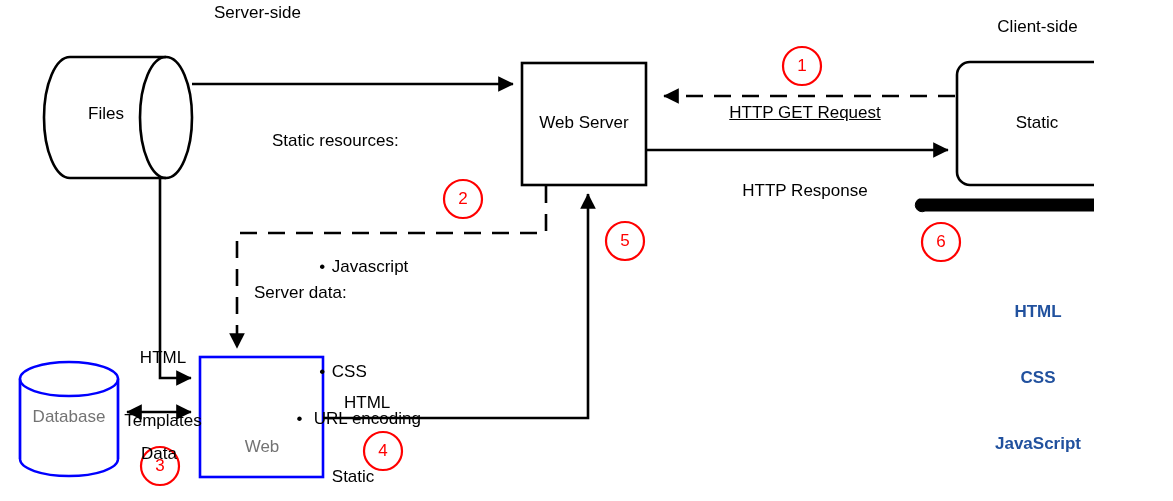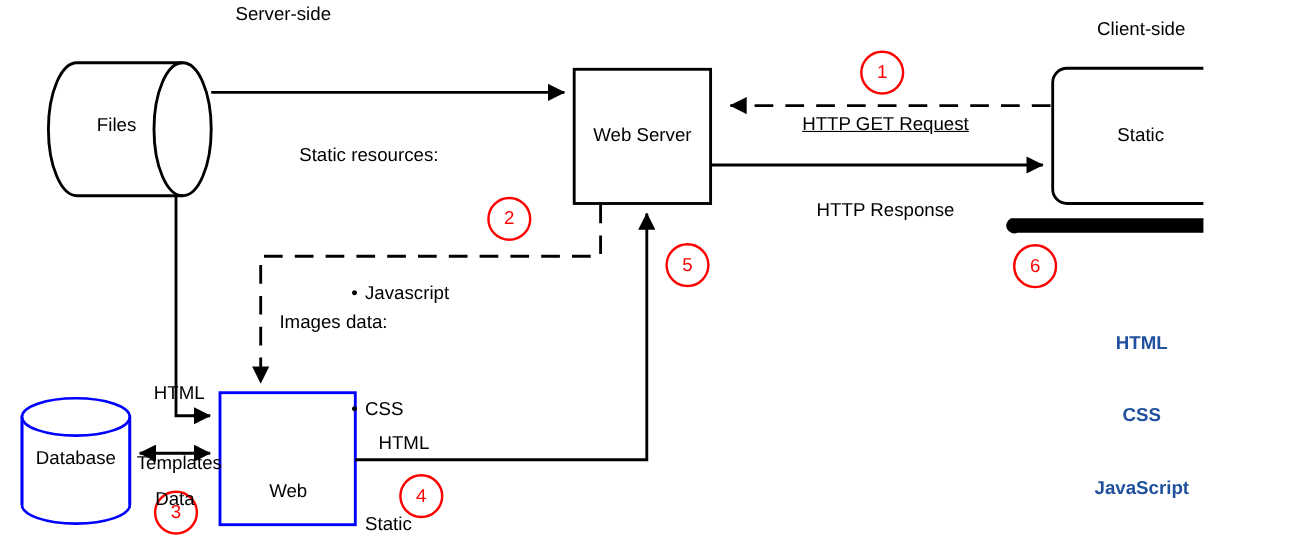--- a/index.html
+++ b/index.html
@@ -24,21 +24,21 @@
   }
   .lbl {
     position: absolute;
     font-family: "Liberation Sans", sans-serif;
     font-size: 17px;
     color: #000000;
     white-space: pre;
     line-height: 21px;
   }
   .lbl.center { text-align: center; }
-  .blue-txt { color: #000000; }
+  .blue-txt { color: #737373; }
   .navy-txt { color: #21519e; font-weight: bold; }
   .red-num {
     position: absolute;
     color: #ff0000;
     font-size: 17px;
     font-family: "Liberation Sans", sans-serif;
     width: 38px;
     text-align: center;
     line-height: 38px;
   }
@@ -132,22 +132,25 @@
         <span class="bul">&nbsp;&nbsp;•</span><span>CSS</span>
       </li>
       <li>
         <span class="bul">&nbsp;</span><span>Static</span>
       </li>
       
     </ul>
   </div>
 
   <div class="lbl" style="left:254px; top:240px;">
-    <div>Images data:</div>
+    <div>Server data:</div>
     <ul class="bullet-list">
+      <li>
+        <span class="bul">&nbsp;•</span><span>URL encoding</span>
+      </li>
       <li>
         
       </li>
       
     </ul>
   </div>
 
   <div class="lbl center" style="left:690px; top:102px; width:230px;text-decoration:underline;">HTTP GET Request</div>
 
   <div class="lbl center" style="left:700px; top:152px; width:210px;margin-top:28px;">HTTP Response</div>

